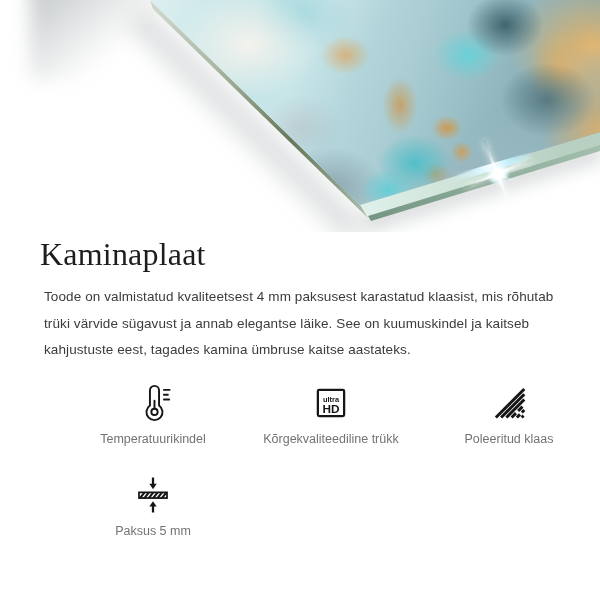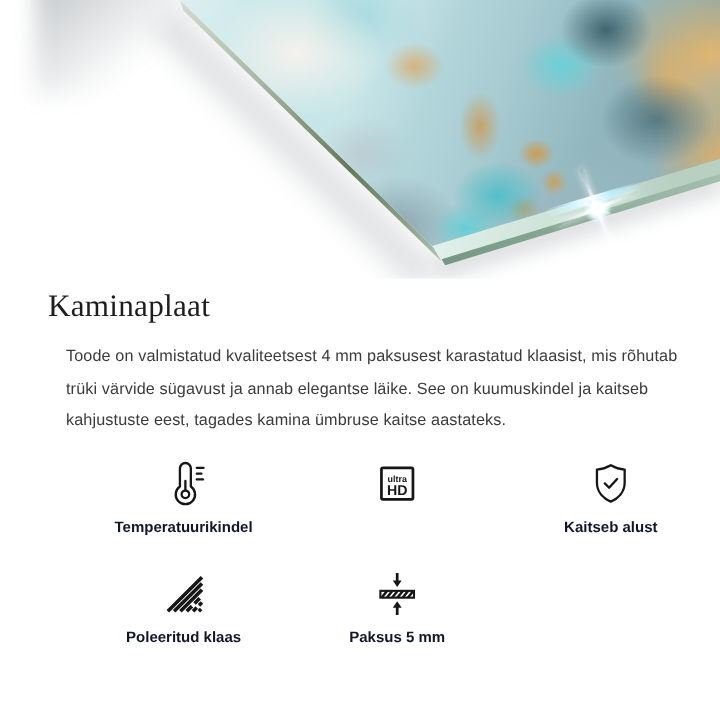--- a/index.html
+++ b/index.html
@@ -109,37 +109,37 @@
   .b3 {
     left: 16px; top: 35px; width: 40px; height: 2px; transform: rotate(45deg); opacity: .65;
     background: linear-gradient(90deg, rgba(255,255,255,0), #fff 50%, rgba(255,255,255,0));
   }
 
   
   .content { padding: 6px 40px 0 40px; }
   h1 {
     margin: 0;
     font-family: "Liberation Serif", serif;
-    font-weight: 400; font-size: 26px; line-height: 33px;
+    font-weight: 400; font-size: 32px; line-height: 33px;
     color: #1d1d1d; letter-spacing: .2px;
   }
   .h-line { display: block; }
   .desc {
-    margin: 13px 0 0 15px; width: 527px;
+    margin: 13px 0 0 4px; width: 527px;
     font-size: 13.5px; line-height: 26.5px; color: #3b3b3b; letter-spacing: .1px;
   }
 
   .features {
     display: grid; grid-template-columns: repeat(3, 178px);
     margin: 10px 0 0 24px; row-gap: 20px;
   }
   .feature { display: flex; flex-direction: column; align-items: center; gap: 8px; padding-top: 8px; }
   .f-icon { height: 42px; display: flex; align-items: center; justify-content: center; }
   .f-icon svg { display: block; }
-  .f-label { font-size: 12.5px; color: #0f172a; white-space: nowrap; font-weight: bold; }
+  .f-label { font-size: 12.5px; color: #737373; white-space: nowrap; }
   .hd-small { font-weight: 700; font-size: 8.5px; font-family: "Liberation Sans", sans-serif; }
   .hd-big   { font-weight: 700; font-size: 13.5px; font-family: "Liberation Sans", sans-serif; }
 </style>
 </head>
 <body>
 
 <div class="page">
 
   <div class="hero">
     <div class="shadow sh-wedge"></div>
@@ -181,31 +181,23 @@
       </div>
 
       <div class="feature">
         <div class="f-icon">
           <svg width="42" height="42" viewBox="0 0 48 48" fill="none">
             <rect x="9" y="9" width="30" height="30" rx="1.5" stroke="#161616" stroke-width="2.6"></rect>
             <text x="24" y="22.5" text-anchor="middle" fill="#161616" class="hd-small">ultra</text>
             <text x="24" y="35" text-anchor="middle" fill="#161616" class="hd-big">HD</text>
           </svg>
         </div>
-      </div>
-
-      <div class="feature">
-        <div class="f-icon">
-          <svg width="42" height="42" viewBox="0 0 48 48" fill="none" stroke="#161616" stroke-width="2.2" stroke-linecap="round" stroke-linejoin="round">
-            <path d="M24 6.5c5 2.9 9.6 3.9 13.2 4.1v12.6c0 8.7-6.2 14.9-13.2 18-7-3.1-13.2-9.3-13.2-18V10.6C14.4 10.4 19 9.4 24 6.5Z"></path>
-            <path d="M18.3 23.8l4.1 4.1 7.6-8.3"></path>
-          </svg>
-        </div>
-        <div class="f-label">Kaitseb alust</div>
-      </div>
+        <div class="f-label">Kõrgekvaliteediline trükk</div>
+      </div>
+
 
 
       <div class="feature">
         <div class="f-icon">
           <svg width="42" height="42" viewBox="0 0 48 48" fill="none" stroke="#161616" stroke-width="3.4" stroke-linecap="butt">
             <line x1="9" y1="40.5" x2="41.5" y2="8"></line>
             <line x1="15" y1="40.5" x2="41.5" y2="14"></line>
             <line x1="21" y1="40.5" x2="41.5" y2="20"></line>
             <line x1="27" y1="40.5" x2="41.5" y2="26" stroke-dasharray="7 3.5"></line>
             <line x1="33" y1="40.5" x2="41.5" y2="32" stroke-dasharray="5 3"></line>

